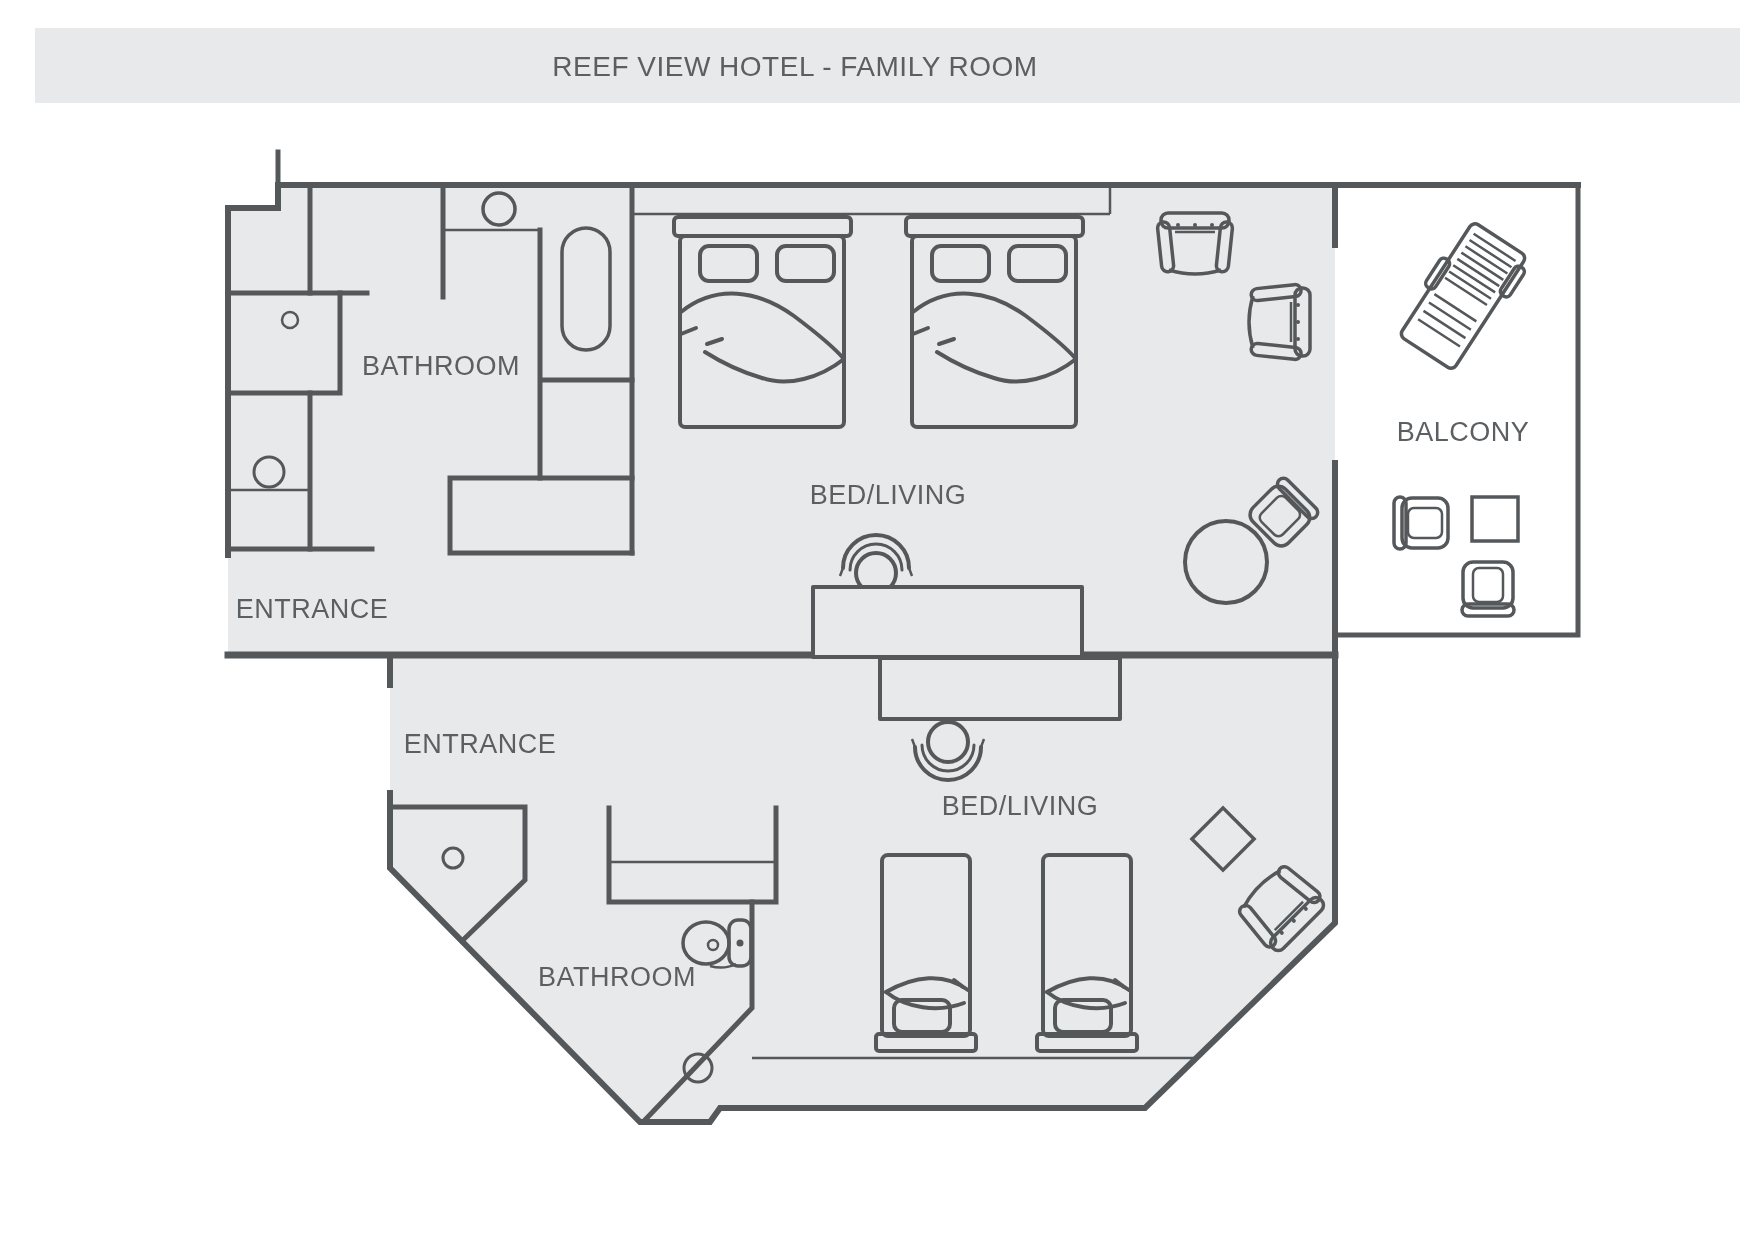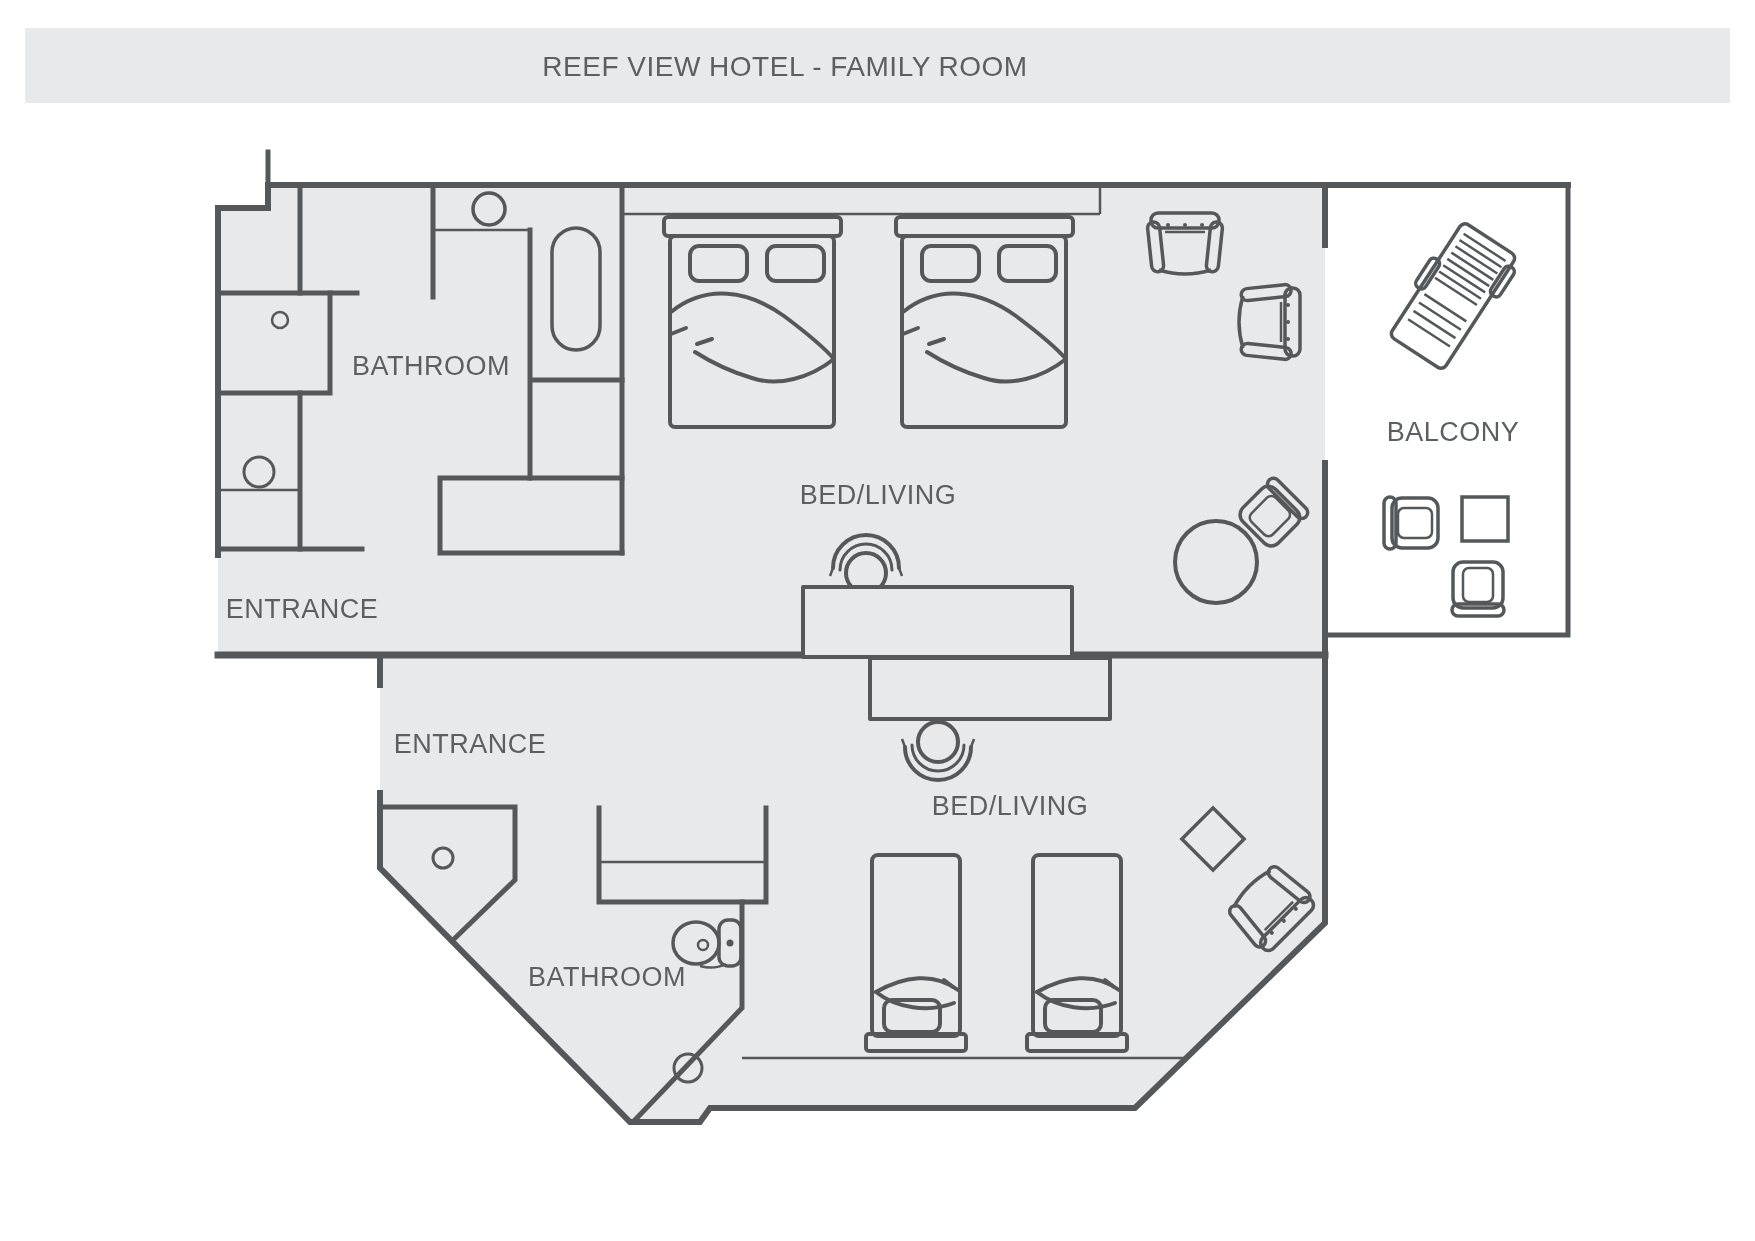--- a/index.html
+++ b/index.html
@@ -1,16 +1,16 @@
 <!DOCTYPE html>
 <html><head>
 <meta charset="utf-8">
 <style>
   html,body{margin:0;padding:0;background:#ffffff;}
-  .page{width:1711px;height:1241px;position:relative;font-family:"Liberation Sans","DejaVu Sans",sans-serif;}
+  .page{width:1711px;height:1241px;position:relative;font-family:"Liberation Sans","DejaVu Sans",sans-serif;margin-left:10px;}
   svg text{font-family:"Liberation Sans","DejaVu Sans",sans-serif;fill:#5b5f62;letter-spacing:0.5px;}
   svg .title{font-size:28px;}
   svg .room-label{font-size:27px;}
   .wall{stroke:#54585b;fill:none;stroke-linecap:square;}
   .w6{stroke-width:6;} .w7{stroke-width:7;} .w5{stroke-width:5;}
   .thin{stroke:#54585b;stroke-width:2.5;fill:none;}
   .fx{stroke:#54585b;stroke-width:3.5;fill:none;}
   .fu{stroke:#54585b;stroke-width:4;fill:none;stroke-linecap:round;stroke-linejoin:round;}
   .fu3{stroke:#54585b;stroke-width:3;fill:none;stroke-linecap:round;}
   .floor{fill:#e8e9eb;}

